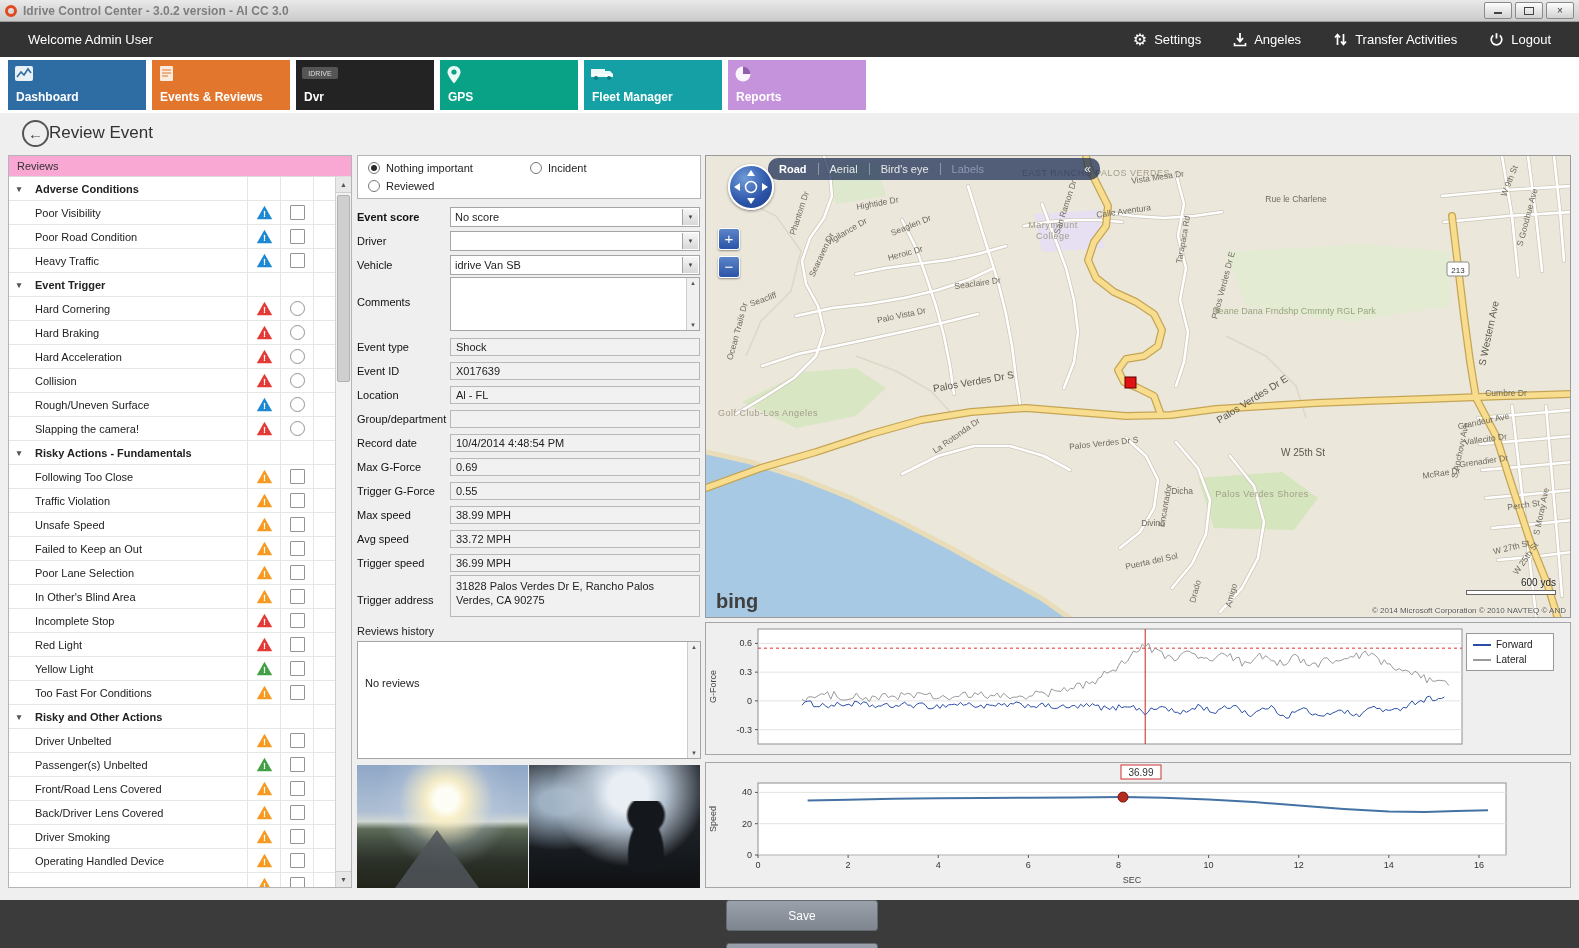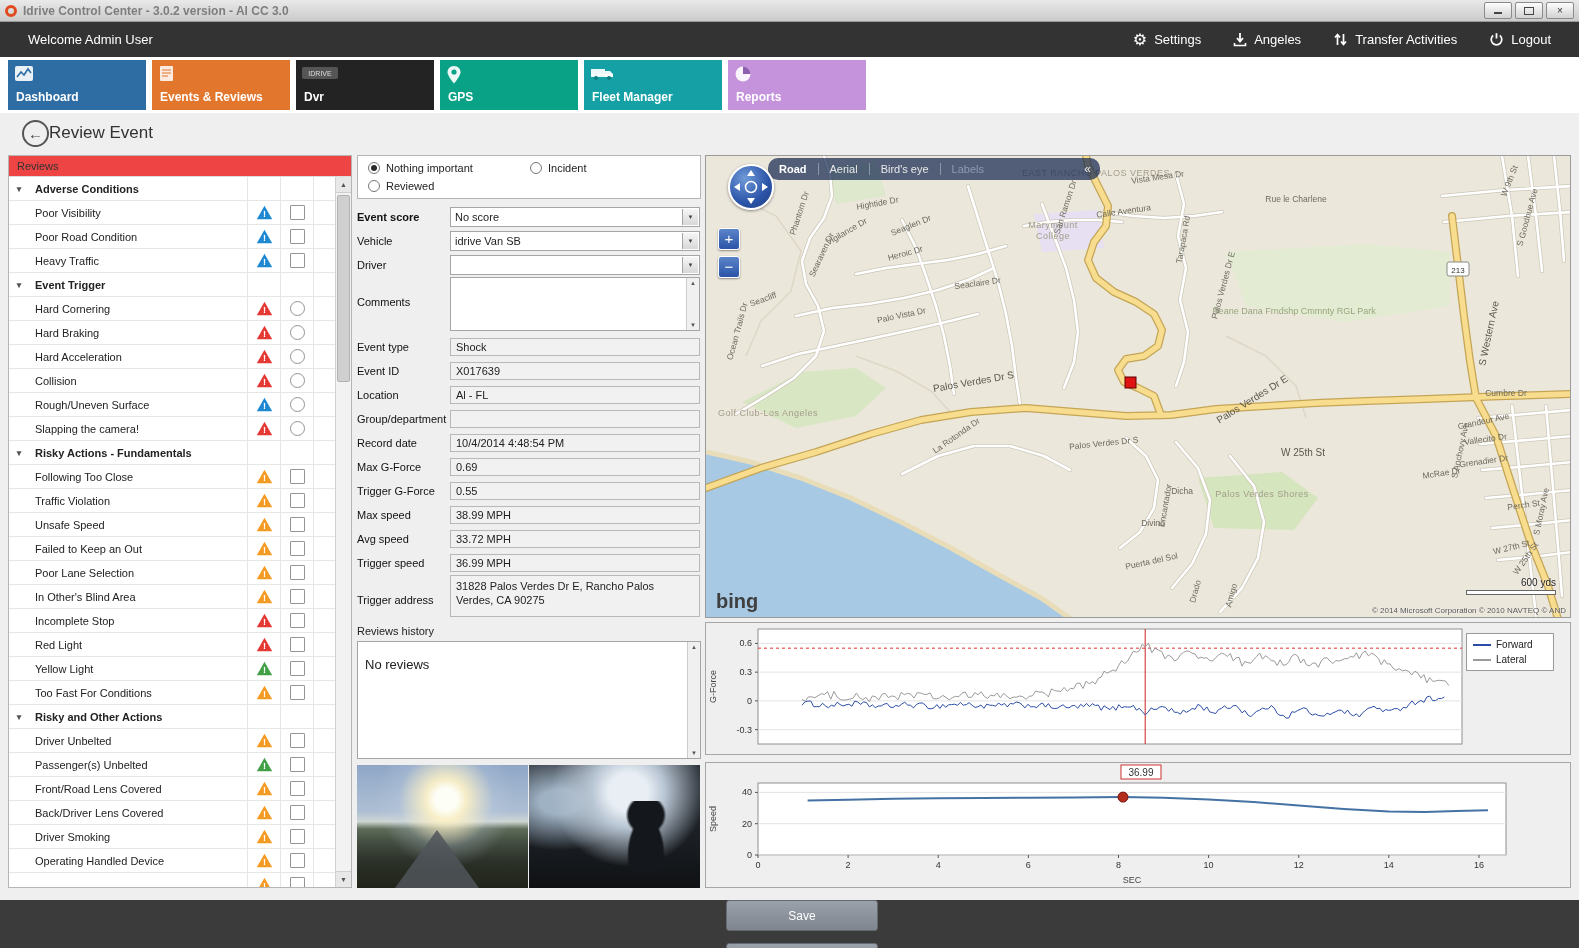--- a/index.html
+++ b/index.html
@@ -37,21 +37,21 @@
   
   .page-header{position:absolute;left:0;top:113px;right:0;height:40px;display:flex;align-items:center;}
   .back-btn{width:27px;height:27px;border:2px solid #555;border-radius:50%;margin-left:22px;
     display:flex;align-items:center;justify-content:center;font-size:15px;color:#444;cursor:pointer;
     box-sizing:border-box;background:transparent;}
   .page-title{margin-left:0;font-size:17px;color:#333;}
 
   
   .reviews-panel{position:absolute;left:8px;top:155px;width:344px;height:733px;background:#fff;
     border:1px solid #b5b5b5;box-sizing:border-box;display:flex;flex-direction:column;overflow:hidden;}
-  .reviews-header{height:21px;flex:none;background:#ef4444;border-bottom:1px solid #dcdcdc;
+  .reviews-header{height:21px;flex:none;background:#f9a8d4;border-bottom:1px solid #dcdcdc;
     font-size:11px;color:#333;padding:4px 8px 0;box-sizing:border-box;}
   .tree-wrap{flex:1;display:flex;overflow:hidden;}
   .tree-rows{flex:1;overflow:hidden;}
   .tree-row{display:flex;align-items:center;height:24px;border-bottom:1px solid #e6e6e6;
     font-size:11px;box-sizing:border-box;cursor:default;}
   .group-row{font-weight:bold;}
   .expander{width:20px;text-align:center;color:#555;font-size:9px;flex:none;}
   .indent{width:20px;flex:none;}
   .glabel,.ilabel{flex:1;padding-left:6px;white-space:nowrap;overflow:hidden;}
   .cell{height:100%;border-left:1px solid #e6e6e6;display:flex;align-items:center;justify-content:center;flex:none;box-sizing:border-box;}
@@ -94,21 +94,21 @@
   .ro-box{display:flex;align-items:center;height:18px;background:#f1f1f1;border:1px solid #b8b8b8;
     box-sizing:border-box;font-size:11px;padding:0 5px;color:#222;white-space:nowrap;overflow:hidden;}
   .ro-box.multi{height:42px;white-space:normal;align-items:flex-start;padding-top:3px;line-height:1.3;}
   .ta-box{display:block;height:54px;background:#fff;border:1px solid #a5a5a5;box-sizing:border-box;position:relative;}
   .mini-scroll{position:absolute;right:0;top:0;bottom:0;width:13px;background:#f0f0f0;
     border-left:1px solid #ccc;display:flex;flex-direction:column;justify-content:space-between;
     align-items:center;font-size:6px;color:#555;padding:2px 0;box-sizing:border-box;}
   .rh-label{position:absolute;left:0;top:470px;font-size:11px;}
   .rh-box{position:absolute;left:0;top:486px;width:344px;height:118px;background:#fff;
     border:1px solid #a5a5a5;box-sizing:border-box;}
-  .rh-text{padding:15px 7px;font-size:13px;}
+  .rh-text{padding:2px 7px;font-size:11px;margin-top:33px;}
   .thumb{position:absolute;top:610px;width:171px;height:123px;background-color:#1a1d21;overflow:hidden;cursor:pointer;}
   .thumb-road{left:0;background:
     radial-gradient(circle at 52% 28%, rgba(255,255,246,0.98) 0 9%, rgba(255,243,199,0.9) 16%, rgba(195,208,228,0.25) 38%, rgba(0,0,0,0) 55%),
     linear-gradient(180deg,#8fa7c6 0%,#aebfd4 38%,#cfd6d2 46%,#5d6b58 52%,#454f42 62%,#2c3129 78%,#202419 100%);}
   .thumb-road::after{content:'';position:absolute;left:38px;bottom:0;width:0;height:0;
     border-left:42px solid transparent;border-right:42px solid transparent;border-bottom:58px solid #50555a;opacity:.85;}
   .thumb-cabin{left:172px;background:
     radial-gradient(ellipse at 58% 22%, #e8eef4 0 14%, #b9c6d4 26%, rgba(30,34,40,0) 55%),
     radial-gradient(ellipse at 18% 30%, #9fb2c4 0 10%, rgba(30,34,40,0) 40%),
     linear-gradient(180deg,#2a2f36 0%,#1c2025 55%,#0f1113 100%);}
@@ -688,33 +688,33 @@
       <div class="frow">
         <span class="flabel b">Event score</span>
         <span class="fctrl">
           <span class="sel-box">
             <span>No score</span>
             <span class="sel-arrow">▼</span>
           </span>
         </span>
       </div>
       <div class="frow">
+        <span class="flabel">Driver</span>
+        <span class="fctrl">
+          <span class="sel-box">
+            <span></span>
+            <span class="sel-arrow">▼</span>
+          </span>
+        </span>
+      </div>
+      <div class="frow">
         <span class="flabel">Vehicle</span>
         <span class="fctrl">
           <span class="sel-box">
             <span>idrive Van SB</span>
-            <span class="sel-arrow">▼</span>
-          </span>
-        </span>
-      </div>
-      <div class="frow">
-        <span class="flabel">Driver</span>
-        <span class="fctrl">
-          <span class="sel-box">
-            <span></span>
             <span class="sel-arrow">▼</span>
           </span>
         </span>
       </div>
       <div class="frow tall">
         <span class="flabel">Comments</span>
         <span class="fctrl">
           <span class="ta-box">
             <div class="mini-scroll">
               <span>▲</span>

